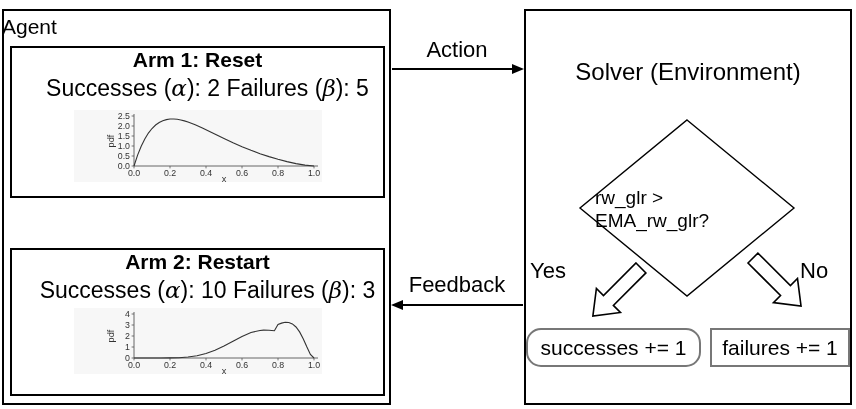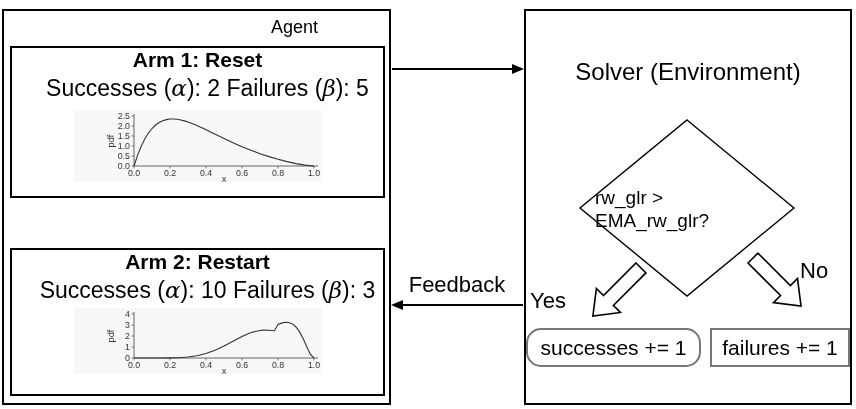--- a/index.html
+++ b/index.html
@@ -13,21 +13,21 @@
   }
   #stage{position:absolute;left:0;top:0;width:856px;height:409px;}
 
   
   .box{position:absolute;background:#ffffff;border:2px solid #000;box-sizing:border-box;}
 
   
   #agent-panel{left:2px;top:9px;width:389px;height:396px;}
   #agent-title{
     position:absolute;left:2px;top:12px;width:316px;
-    text-align:right;font-size:18px;line-height:30px;
+    text-align:left;font-size:21px;line-height:30px;
     letter-spacing:0px;
   }
   .arm-card{position:absolute;left:10px;width:375px;background:#fff;border:2px solid #000;box-sizing:border-box;}
   #arm1-card{top:46px;height:152px;}
   #arm2-card{top:248px;height:148px;}
 
   .arm-title{
     text-align:center;font-weight:bold;font-size:21px;line-height:24px;
   }
   .arm-stats{
@@ -44,21 +44,21 @@
   #solver-title{
     position:absolute;left:524px;top:58px;width:328px;
     text-align:center;font-size:24px;line-height:28px;
   }
   #decision-svg{position:absolute;left:524px;top:105px;}
   #diamond-text{
     position:absolute;left:595px;top:186px;width:184px;
     font-size:19px;line-height:23px;
     pointer-events:none;
   }
-  #yes-label{position:absolute;left:530px;top:258px;font-size:22px;line-height:25px;margin-top:30px;}
+  #yes-label{position:absolute;left:530px;top:258px;font-size:22px;line-height:25px;}
   #no-label{position:absolute;left:800px;top:258px;font-size:22px;line-height:25px;}
 
   .result-box{position:absolute;border:2px solid #777;background:#fff;box-sizing:border-box;
     display:flex;align-items:center;justify-content:center;font-size:21px;white-space:nowrap;}
   #success-box{left:526px;top:328px;width:175px;height:39px;border-radius:15px;}
   #failure-box{left:710px;top:328px;width:140px;height:39px;text-align:right;}
 
   
   #action-label{position:absolute;left:392px;top:37px;width:130px;text-align:center;font-size:22px;line-height:25px;}
   #feedback-label{position:absolute;left:392px;top:272px;width:130px;text-align:center;font-size:22px;line-height:25px;}
@@ -155,20 +155,21 @@
     <g>
       <line x1="392" y1="69" x2="516" y2="69" stroke="#000" stroke-width="2"></line>
       <polygon points="524,69 512,64 512,74" fill="#000"></polygon>
     </g>
 
     <g>
       <line x1="523" y1="305" x2="400" y2="305" stroke="#000" stroke-width="2"></line>
       <polygon points="391,305 403,300 403,310" fill="#000"></polygon>
     </g>
   </svg>
+  <div id="action-label">Action</div>
   <div id="feedback-label">Feedback</div>
 
   <div class="box" id="solver-panel"></div>
   <div id="solver-title">Solver (Environment)</div>
 
   <svg id="decision-svg" width="328" height="260">
 
     <polygon points="163,15 270,103 163,191 56,103" fill="#ffffff" stroke="#000000" stroke-width="1.4"></polygon>
 
     <g transform="translate(112,158) rotate(45)">

